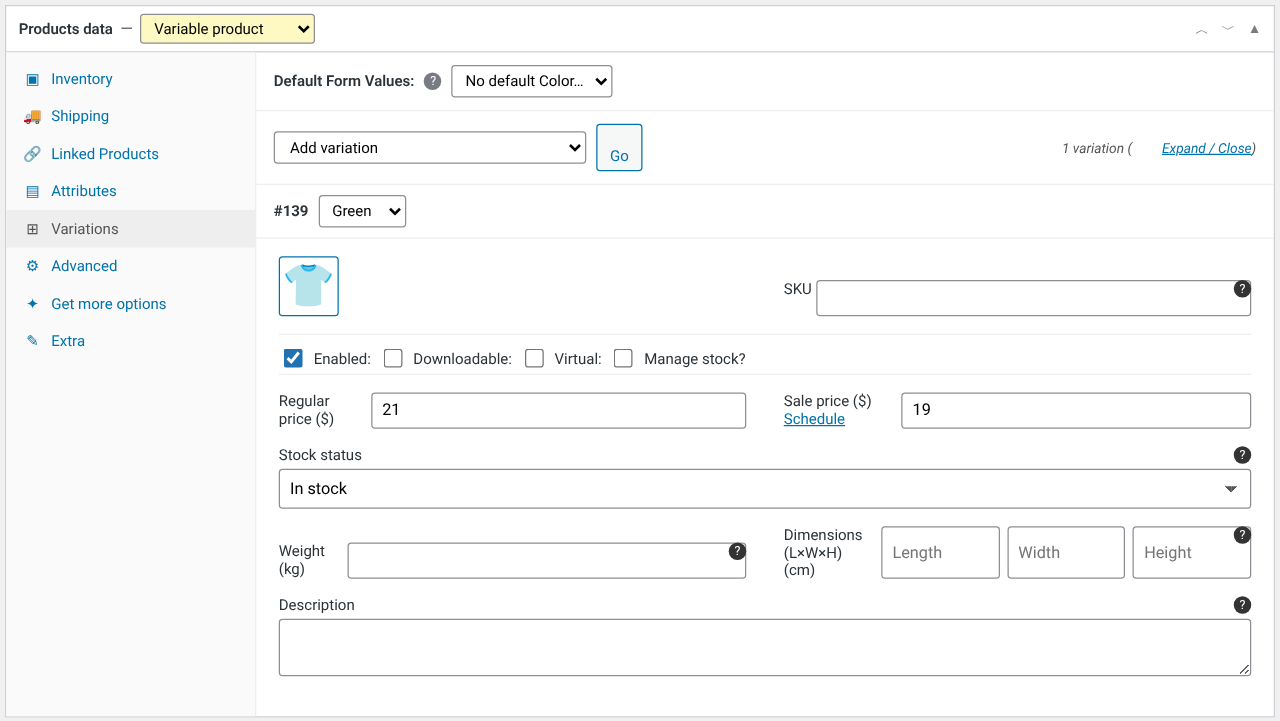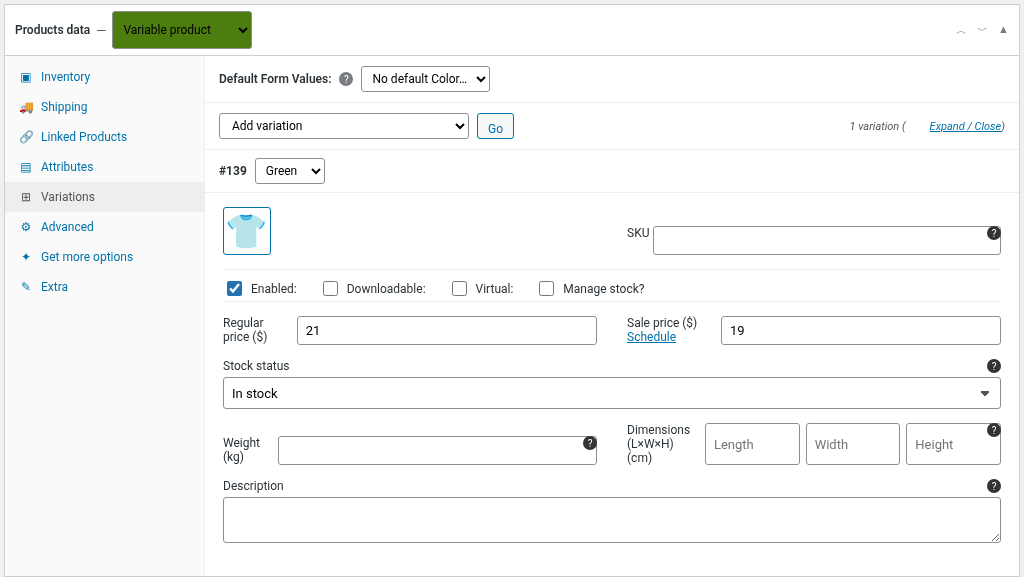--- a/index.html
+++ b/index.html
@@ -1,55 +1,55 @@
 <!DOCTYPE html>
 <html><head>
 <meta charset="utf-8">
 <style>
   * { box-sizing: border-box; font-family: -apple-system, BlinkMacSystemFont, "Segoe UI", Roboto, Arial, sans-serif; }
   body { margin: 0; background: #f0f0f1; padding: 4px; font-size: 13px; color: #2c3338; }
   .panel { background: #fff; border: 1px solid #ccd0d4; width: 100%; }
   .panel-header { display: flex; align-items: center; padding: 6px 10px; border-bottom: 1px solid #ccd0d4; gap: 6px; }
   .panel-header .title { font-weight: 600; font-size: 12px; }
   .panel-header .dash { color: #555; }
-  .panel-header .sel { height: 38px; font-size: 12px; padding: 0 6px; border: 1px solid #8c8f94; background: #4d7c0f; border-radius: 3px; min-width: 140px; }
+  .panel-header .sel { height: 24px; font-size: 12px; padding: 0 6px; border: 1px solid #8c8f94; background: #fef9c3; border-radius: 3px; min-width: 140px; }
   .panel-header .spacer { flex: 1; }
   .hicons { display: flex; gap: 10px; color: #787c82; }
   .hicons span { cursor: pointer; font-size: 11px; }
   .body { display: flex; min-height: 520px; }
   .sidebar { width: 200px; border-right: 1px solid #eee; background: #fafafa; padding: 6px 0; }
   .side-item { display:flex; align-items:center; gap:8px; padding: 8px 14px; font-size: 12px; color: #0073aa; cursor: pointer; }
   .side-item .ic { width:14px; text-align:center; color:#0073aa; font-size:12px; }
   .side-item.active { background: #eee; color: #555; }
   .side-item.active .ic { color:#555; }
   .main { flex:1; display:flex; flex-direction:column; }
   .topbar { display:flex; align-items:center; gap:8px; padding:10px 14px; border-bottom:1px solid #eee; }
   .toplabel { font-weight:600; font-size:12px; }
   .help { display:inline-flex; width:14px; height:14px; border-radius:50%; background:#787c82; color:#fff; font-size:10px; align-items:center; justify-content:center; }
   .help.dark { background:#333; }
   .sel2 { height:26px; font-size:12px; border:1px solid #8c8f94; border-radius:3px; background:#fff; padding:3px 6px; }
   .addrow { display:flex; align-items:center; gap:8px; padding:10px 14px; border-bottom:1px solid #eee; }
   .addsel { flex:0 0 250px; height:26px; border:1px solid #8c8f94; border-radius:3px; background:#fff; padding:3px 8px; font-size:12px; }
-  .gobtn { height:26px; padding:8px 10px; border:1px solid #0073aa; background:#f6f7f7; color:#0073aa; border-radius:3px; font-size:12px; cursor:pointer; }
+  .gobtn { height:26px; padding:18px 10px; border:1px solid #0073aa; background:#f6f7f7; color:#0073aa; border-radius:3px; font-size:12px; cursor:pointer; }
   .metaright { margin-left:auto; font-size:11px; font-style:italic; color:#555; }
   .metaright a { color:#0073aa; font-style:italic;margin-left:24px; }
   .varhead { display:flex; align-items:center; gap:8px; padding:8px 14px; border-bottom:1px solid #eee; }
   .varid { font-weight:700; font-size:12px; }
   .colorsel { height:26px; width:70px; border:1px solid #8c8f94; border-radius:3px; background:#fff; font-size:12px; padding:0 6px; }
   .varbody { padding:14px 18px 18px 18px; }
   .row { display:flex; gap:30px; margin-bottom:14px; align-items:flex-end; }
   .col { flex:1; display:flex; flex-direction:row; gap:4px; position:relative; }
   .colfull { flex:1 1 100%; display:flex; flex-direction:column; gap:4px; position:relative; }
   label.fl { font-size:12px; color:#2c3338; }
   .inp, .inpsel, .ta { width:100%; border:1px solid #8c8f94; border-radius:3px; padding:6px 8px; font-size:13px; background:#fff; }
   .inpsel { height:32px; appearance:none; -webkit-appearance:none; background-image:linear-gradient(45deg, transparent 50%, #555 50%), linear-gradient(135deg, #555 50%, transparent 50%); background-position: calc(100% - 15px) 13px, calc(100% - 10px) 13px; background-size:5px 5px,5px 5px; background-repeat:no-repeat; }
   .ta { height:46px; resize:vertical; }
   .thumb { width:48px; height:48px; border:1px solid #0073aa; border-radius:3px; display:flex; align-items:center; justify-content:center; background:#fff; }
   .thumb-inner { font-size:34px; line-height:1; }
-  .checks { display:flex; gap:22px; align-items:flex-end; padding:8px 0 2px 0; border-top:1px solid #eee; border-bottom:1px solid #eee; margin-bottom:14px; }
+  .checks { display:flex; gap:6px; align-items:flex-end; padding:8px 0 2px 0; border-top:1px solid #eee; border-bottom:1px solid #eee; margin-bottom:14px; }
   .checks label { font-size:12px; display:flex; align-items:center; gap:6px; }
   .checks input[type=checkbox]{ width:15px; height:15px; accent-color:#2271b1; }
   .dims { display:flex; gap:6px; }
   .dims .inp { flex:1; }
   .qmark { position:absolute; right:0; top:0; }
   a.sched { color:#0073aa; text-decoration:underline; font-size:12px; }
 </style>
 </head>
 <body>
 

